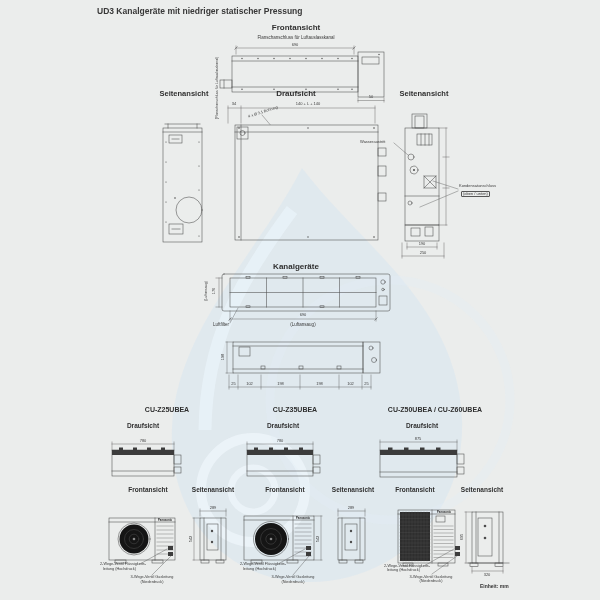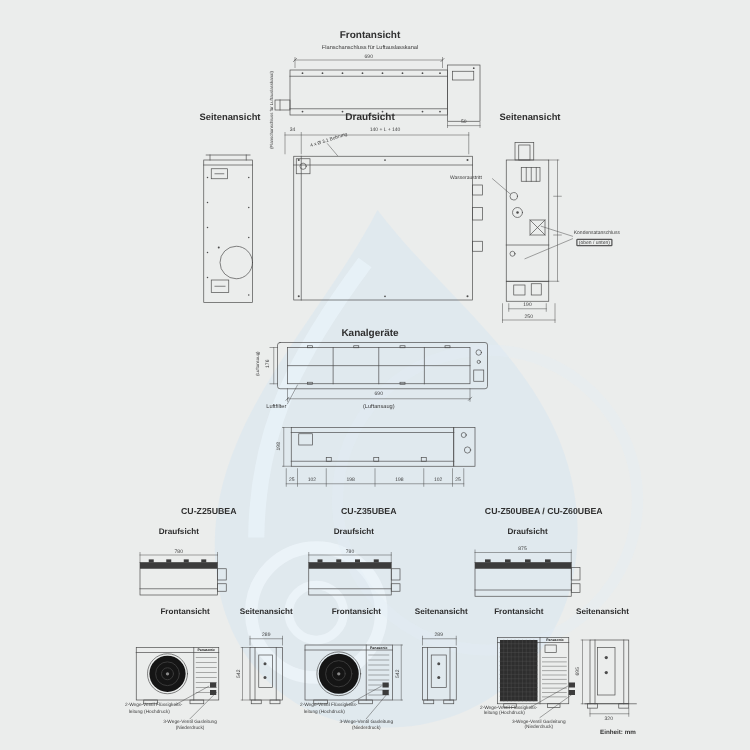--- a/index.html
+++ b/index.html
@@ -343,20 +343,21 @@
         <line x1="472" y1="567" x2="472" y2="573" stroke-width="0.4"></line>
         <line x1="503" y1="567" x2="503" y2="573" stroke-width="0.4"></line>
         <line x1="472" y1="571" x2="503" y2="571" stroke-width="0.4"></line>
         <line x1="472" y1="512" x2="465" y2="512" stroke-width="0.4"></line>
         <line x1="472" y1="563" x2="465" y2="563" stroke-width="0.4"></line>
         <line x1="466" y1="512" x2="466" y2="563" stroke-width="0.4"></line>
       </g>
     </g>
   </svg>
 
+  <div class="lbl b t85" style="left:97px;top:7px;color:#383838;">UD3 Kanalgeräte mit niedriger statischer Pressung</div>
 
   <div class="lbl c b t8" style="left:296px;top:24px;">Frontansicht</div>
   <div class="lbl c t45" style="left:296px;top:36px;">Flanschanschluss für Luftauslasskanal</div>
   <div class="lbl c t4" style="left:295px;top:42.5px;">690</div>
   <div class="lbl rot t35" style="left:218px;top:88px;">(Flanschanschluss für Luftauslasskanal)</div>
   <div class="lbl c t4" style="left:371px;top:94.5px;">50</div>
 
   <div class="lbl c b t75" style="left:184px;top:90px;">Seitenansicht</div>
   <div class="lbl c b t8" style="left:296px;top:90px;">Draufsicht</div>
   <div class="lbl c b t75" style="left:424px;top:90px;">Seitenansicht</div>

